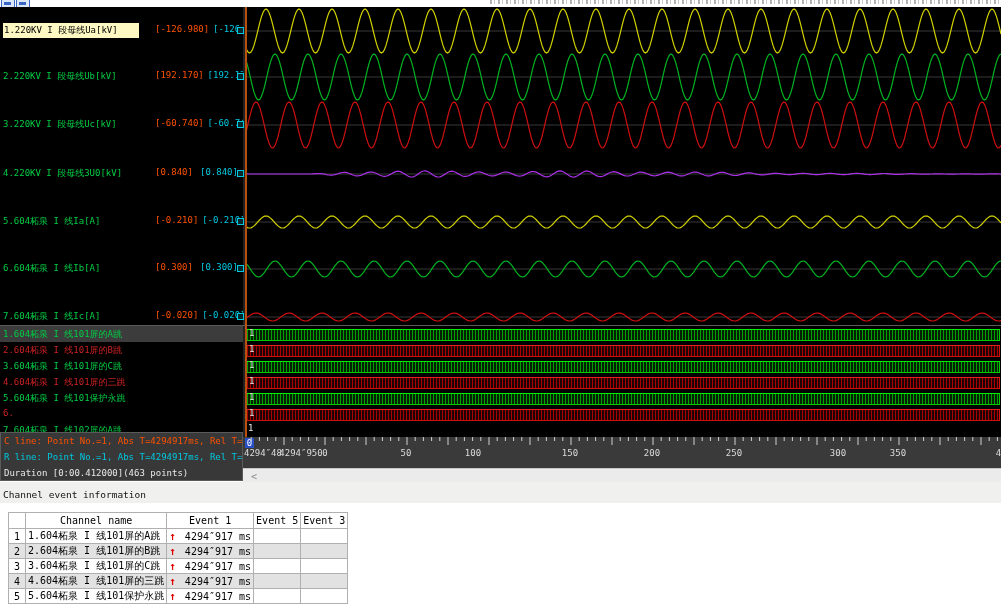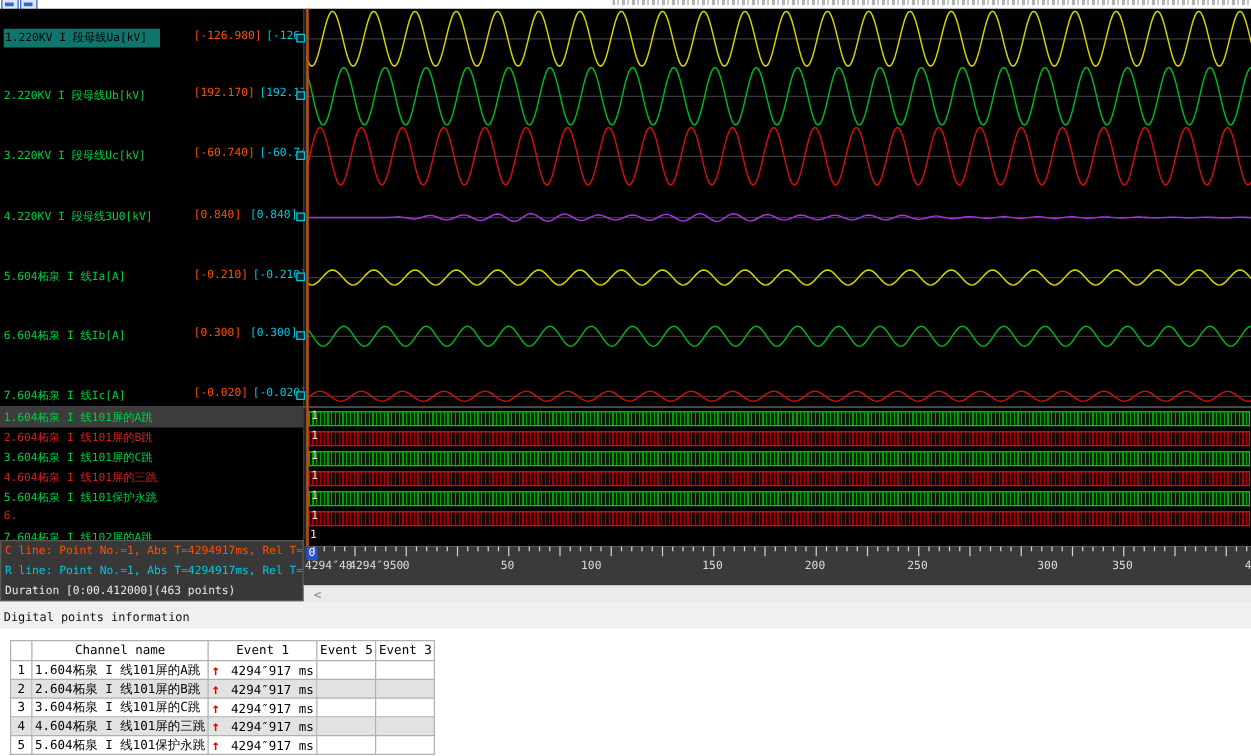--- a/index.html
+++ b/index.html
@@ -9,21 +9,21 @@
   .top-strip{position:absolute;left:0;top:0;width:1001px;height:7px;background:#fff;}
   .mini-icon{position:absolute;top:-6px;width:12px;height:13px;border:1px solid #3a66c8;
              background:#dce8fa;}
   .mini-icon .glyph{position:absolute;left:2px;top:7px;width:7px;height:3px;background:#3a66c8;}
   .ghost-text{position:absolute;left:490px;top:0;width:511px;height:4px;opacity:.75;
               background:repeating-linear-gradient(90deg,#9a9a9a 0 2px,transparent 2px 4px,#b5b5b5 4px 5px,transparent 5px 8px);}
   
   .left-panel{position:absolute;left:0;top:7px;width:243px;height:425px;background:#000;overflow:hidden;}
   .ch-row{position:absolute;left:0;width:243px;height:14px;white-space:nowrap;}
   .ch-name{position:absolute;left:3px;top:0;color:#00cc44;}
-  .ch-name.sel{background:#0f766e;color:#000;padding:1px 10px 1px 1px;top:-1px;}
+  .ch-name.sel{background:#fef9c3;color:#000;padding:1px 21px 1px 1px;top:-1px;}
   .ch-v1{position:absolute;top:0;color:#ff5100;}
   .ch-v2{position:absolute;top:0;color:#00c8e0;}
   .dig-row{position:absolute;left:0;width:243px;height:16px;}
   .dig-row .dig-name{position:absolute;left:3px;top:2px;}
   .dig-row.sel{background:#3c3c3c;}
   .vsep{position:absolute;left:243px;top:7px;width:2px;height:474px;background:#222;}
   
   .plot{position:absolute;left:245px;top:7px;width:756px;height:319px;background:#000;}
   .sect-sep{position:absolute;left:0;top:325px;width:1001px;height:1px;background:#5a5a5a;}
   .dplot{position:absolute;left:245px;top:326px;width:756px;height:111px;background:#000;overflow:hidden;}
@@ -300,21 +300,21 @@
       <span class="ax-label" style="left: 595px;">300</span>
       <span class="ax-label" style="left: 655px;">350</span>
       <span class="ax-label" style="left: 761px;">410</span>
     </div>
 
   <div class="scrollstrip">
     <span class="scroll-arrow">&lt;</span>
   </div>
 
   <div class="info-band">
-    <span>Digital points information</span>
+    <span>Channel event information</span>
   </div>
 
   <table class="evt-table" id="evt-table">
     <colgroup>
         <col style="width:17px">
         <col style="width:133px">
         <col style="width:82px">
         <col style="width:47px">
         <col style="width:44px">
       </colgroup>

